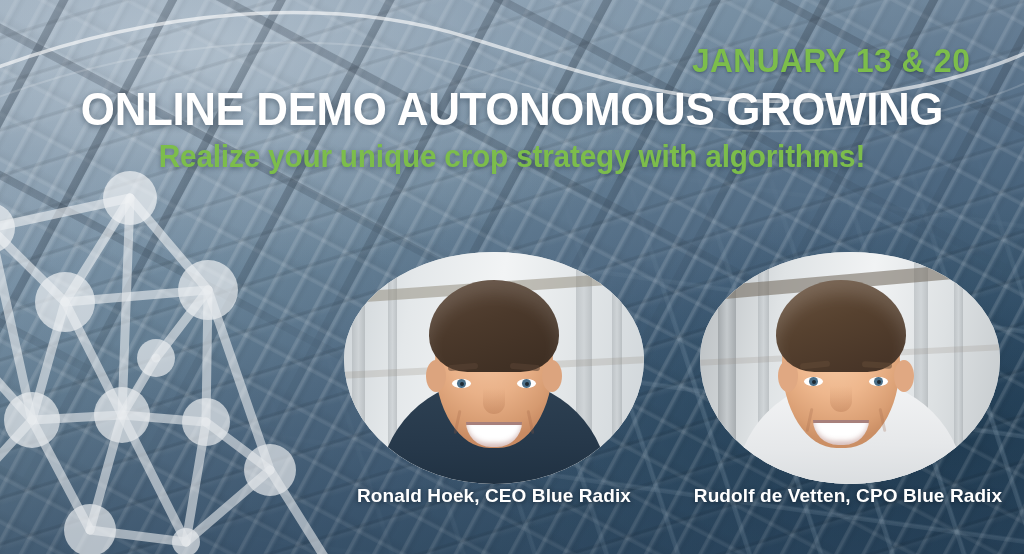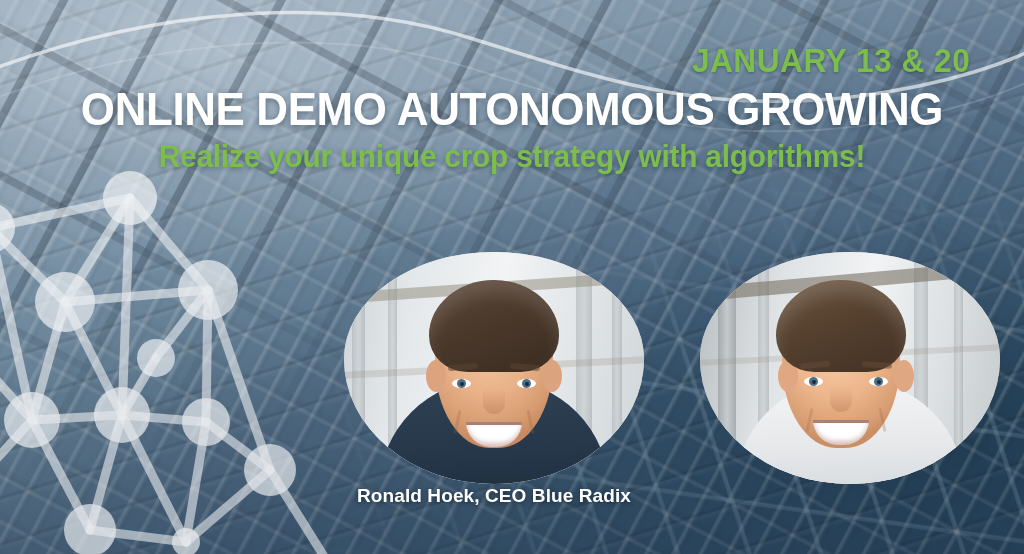--- a/index.html
+++ b/index.html
@@ -466,14 +466,15 @@
           </i>
         </div>
       <div class="p-nose" style="top:134px; left:47%; background:linear-gradient(180deg,rgba(160,96,60,0) 0%,rgba(160,96,60,0.9) 100%);"></div>
       <div class="p-laugh-l" style="left:108px; top:156px; background:#9d6247; transform:rotate(12deg);"></div>
       <div class="p-laugh-r" style="right:116px;top:156px; background:#9d6247; transform:rotate(-12deg);"></div>
       <div class="p-smile" style="top:168px; left:47%;"></div>
     </div>
   </div>
 
   <div class="caption" id="caption-ronald">Ronald Hoek, CEO Blue Radix</div>
+  <div class="caption" id="caption-rudolf">Rudolf de Vetten, CPO Blue Radix</div>
 
 </div>
 
 </body></html>

